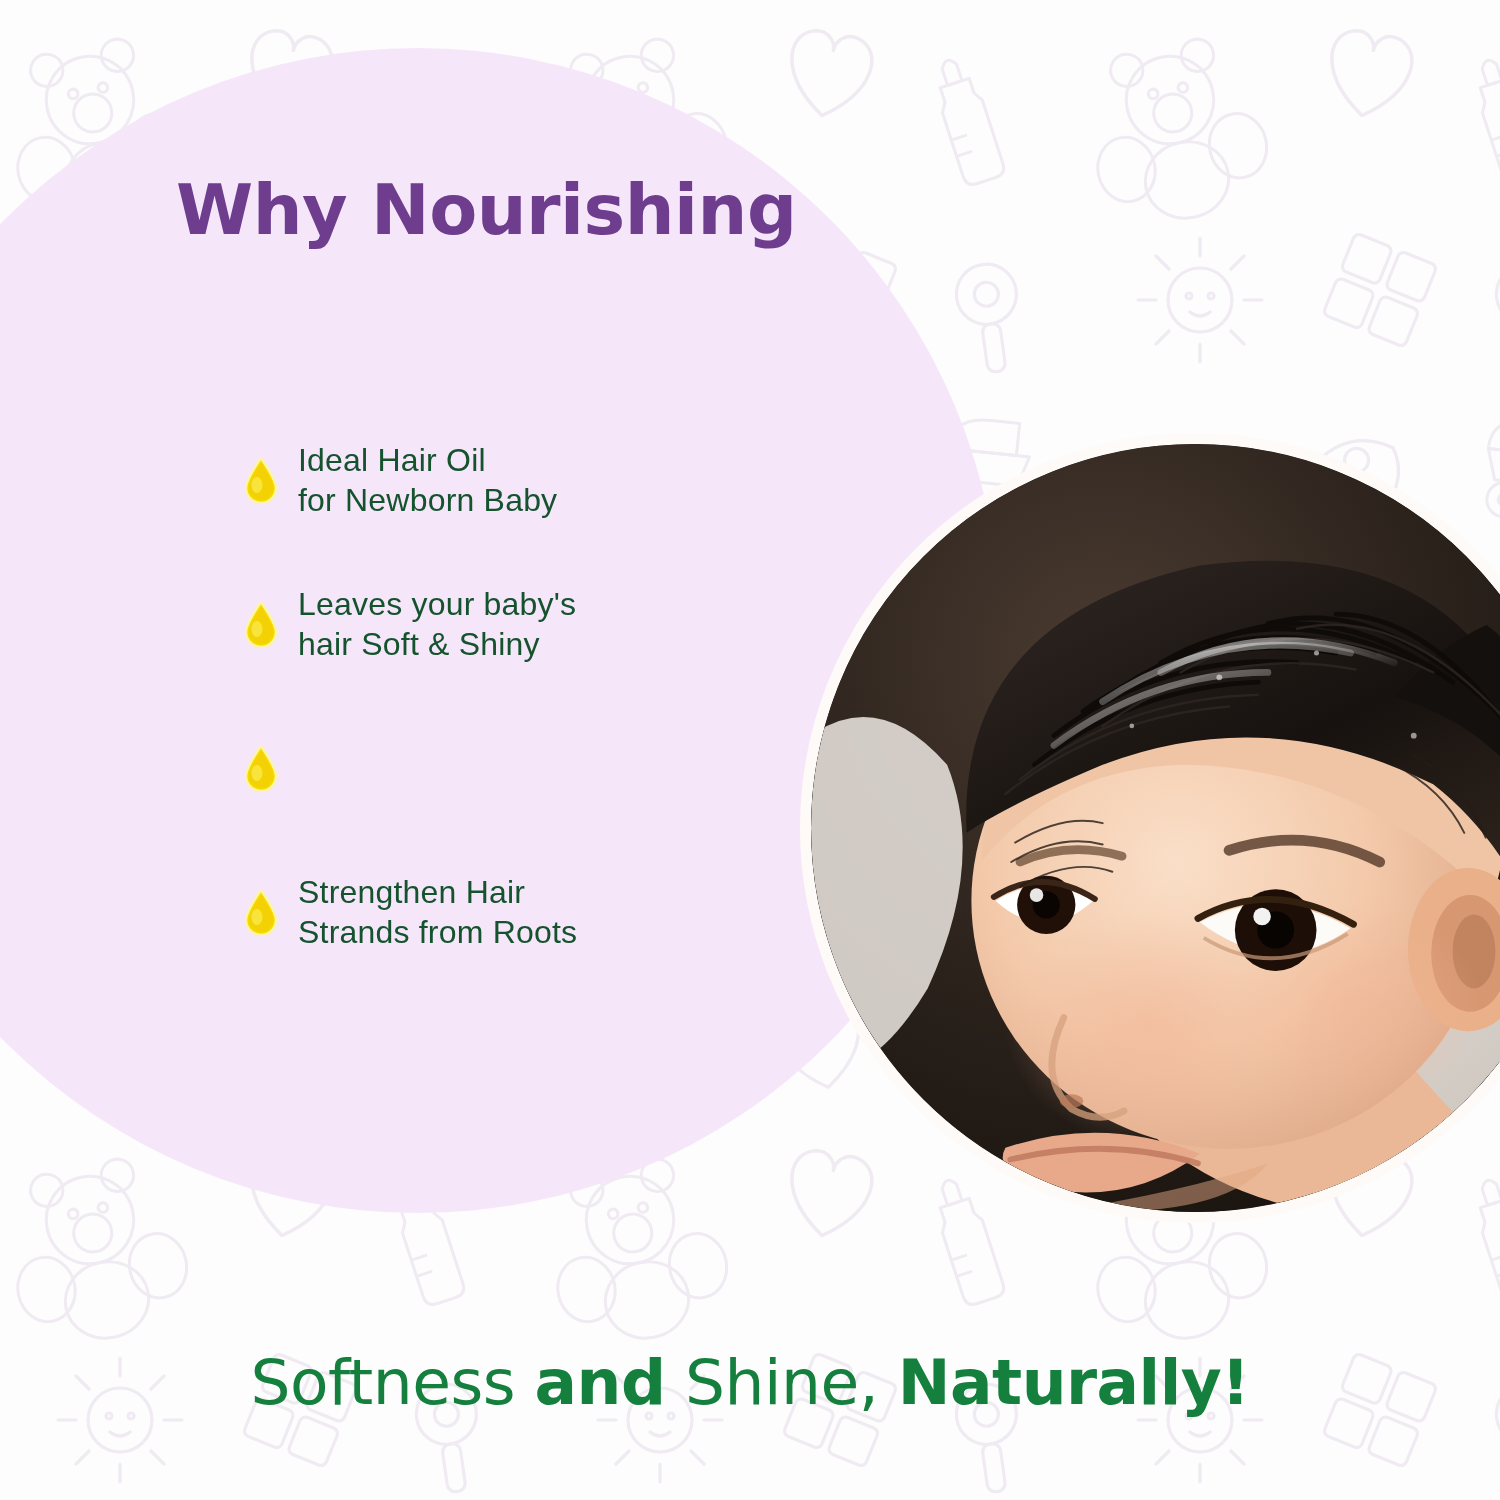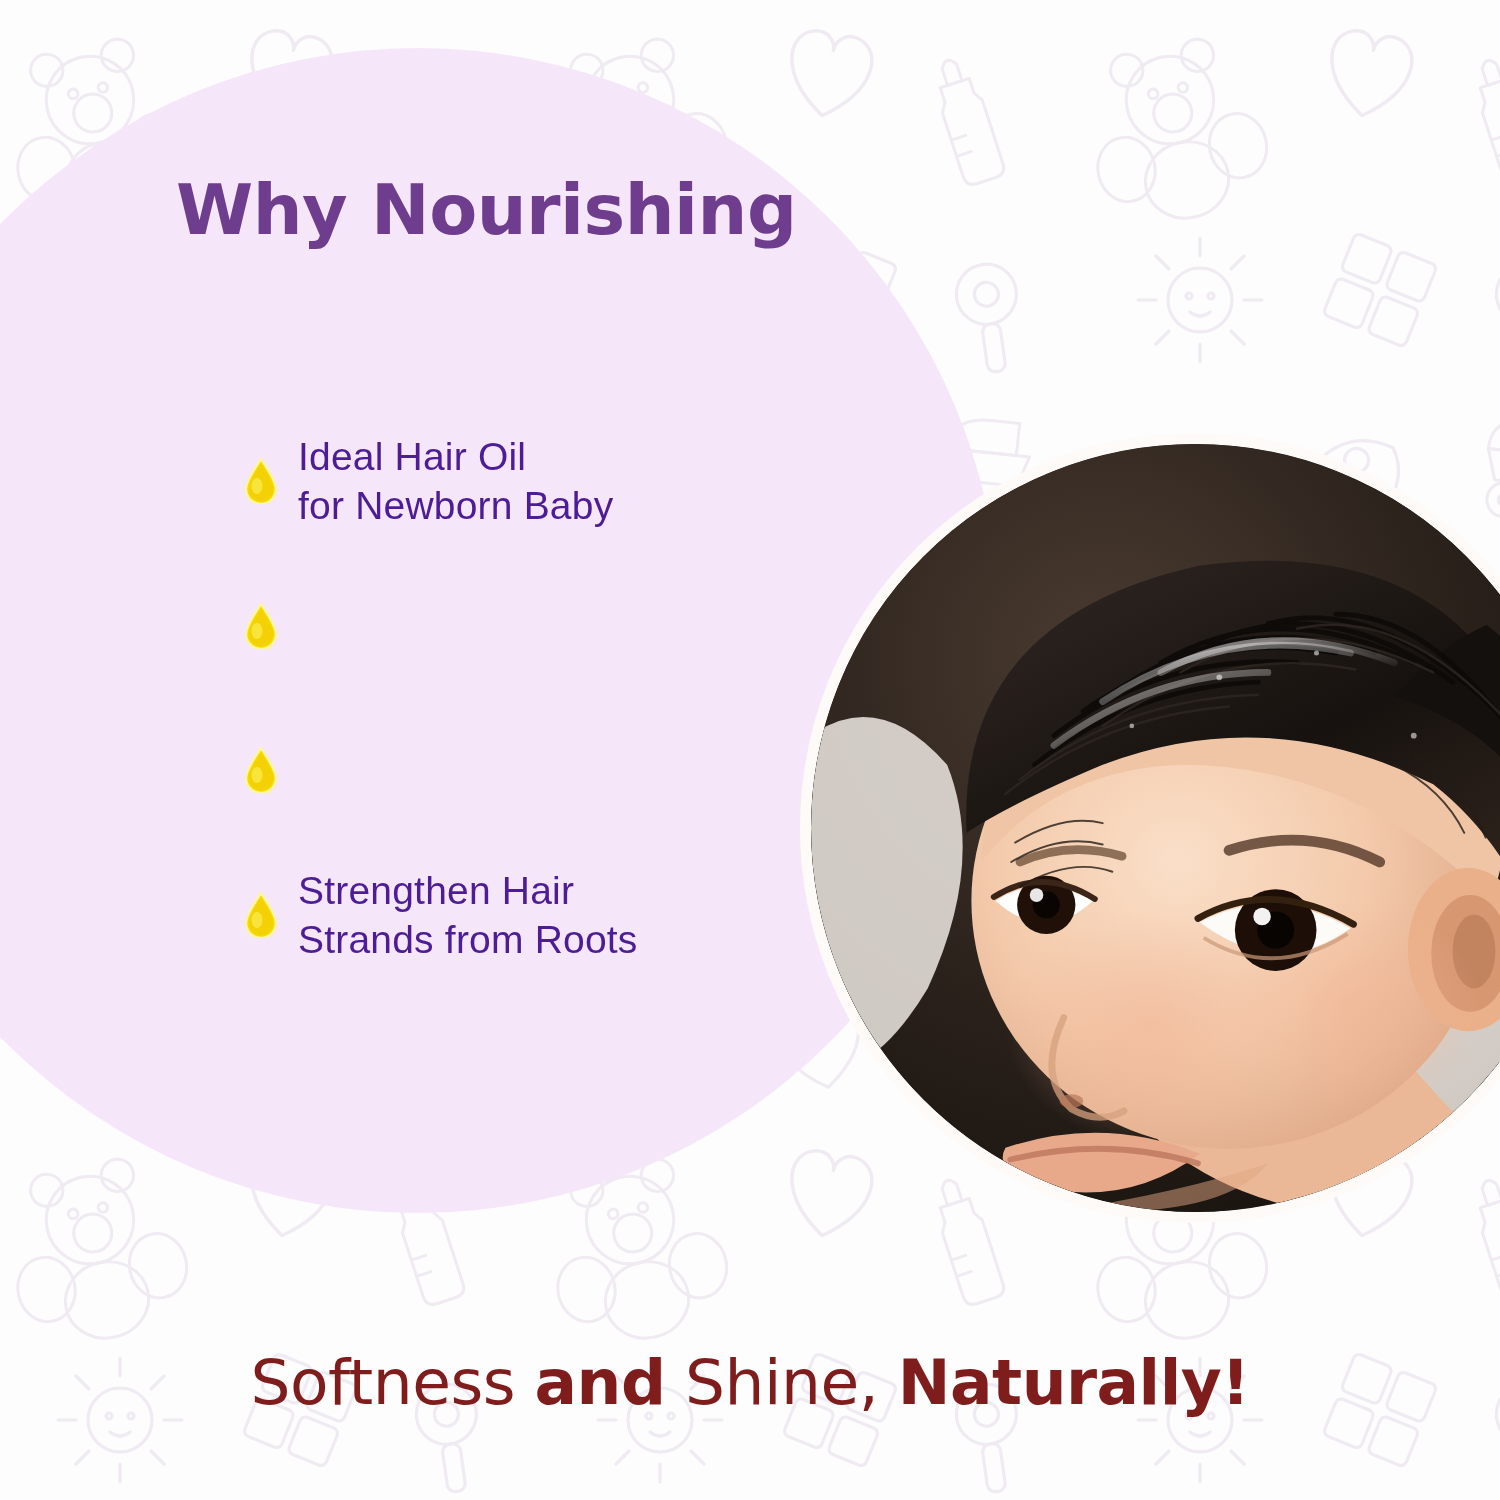--- a/index.html
+++ b/index.html
@@ -79,23 +79,23 @@
 
   .drop-icon {
     flex: 0 0 auto;
     width: 34px;
     height: 46px;
     position: relative;
   }
   .drop-icon svg { display: block; width: 100%; height: 100%; }
 
   .benefit-text {
-    color: #4c1d95;
+    color: #14532d;
     font-family: "Liberation Sans", sans-serif;
-    font-size: 39px;
+    font-size: 32px;
     line-height: 1.26;
     font-weight: 400;
     letter-spacing: 0.2px;
     white-space: pre-line;
   }
 
   
   .photo-circle {
     position: absolute;
     left: 800px;
@@ -120,21 +120,21 @@
   
   .tagline {
     position: absolute;
     left: 0;
     right: 0;
     top: 1346px;
     text-align: center;
     z-index: 6;
     font-family: "DejaVu Sans", sans-serif;
     font-size: 63px;
-    color: #7f1d1d;
+    color: #15803d;
     letter-spacing: -0.5px;
     white-space: nowrap;
   }
   .tagline .thin { font-weight: 400; }
   .tagline .bold { font-weight: 700; }
 </style>
 </head>
 <body>
 
 <div id="stage">
@@ -250,20 +250,22 @@
     </div>
 
     <div class="benefit">
       <span class="drop-icon">
         <svg viewBox="0 0 34 46" xmlns="http://www.w3.org/2000/svg">
           <path d="M17 1 C 17 1 32 22 32 31 A 15 15 0 0 1 2 31 C 2 22 17 1 17 1 Z" fill="#f5dc00" stroke="#fdf4a8" stroke-width="2.5"></path>
           <path d="M17 6 C 17 6 29 23 29 31 A 12 12 0 0 1 5 31 C 5 23 17 6 17 6 Z" fill="#f2cf06" opacity="0.85"></path>
           <ellipse cx="13" cy="28" rx="5.5" ry="8" fill="#fbe94f" opacity="0.75"></ellipse>
         </svg>
       </span>
+      <span class="benefit-text">Leaves your baby's
+hair Soft &amp; Shiny</span>
     </div>
 
     <div class="benefit">
       <span class="drop-icon">
         <svg viewBox="0 0 34 46" xmlns="http://www.w3.org/2000/svg">
           <path d="M17 1 C 17 1 32 22 32 31 A 15 15 0 0 1 2 31 C 2 22 17 1 17 1 Z" fill="#f5dc00" stroke="#fdf4a8" stroke-width="2.5"></path>
           <path d="M17 6 C 17 6 29 23 29 31 A 12 12 0 0 1 5 31 C 5 23 17 6 17 6 Z" fill="#f2cf06" opacity="0.85"></path>
           <ellipse cx="13" cy="28" rx="5.5" ry="8" fill="#fbe94f" opacity="0.75"></ellipse>
         </svg>
       </span>

